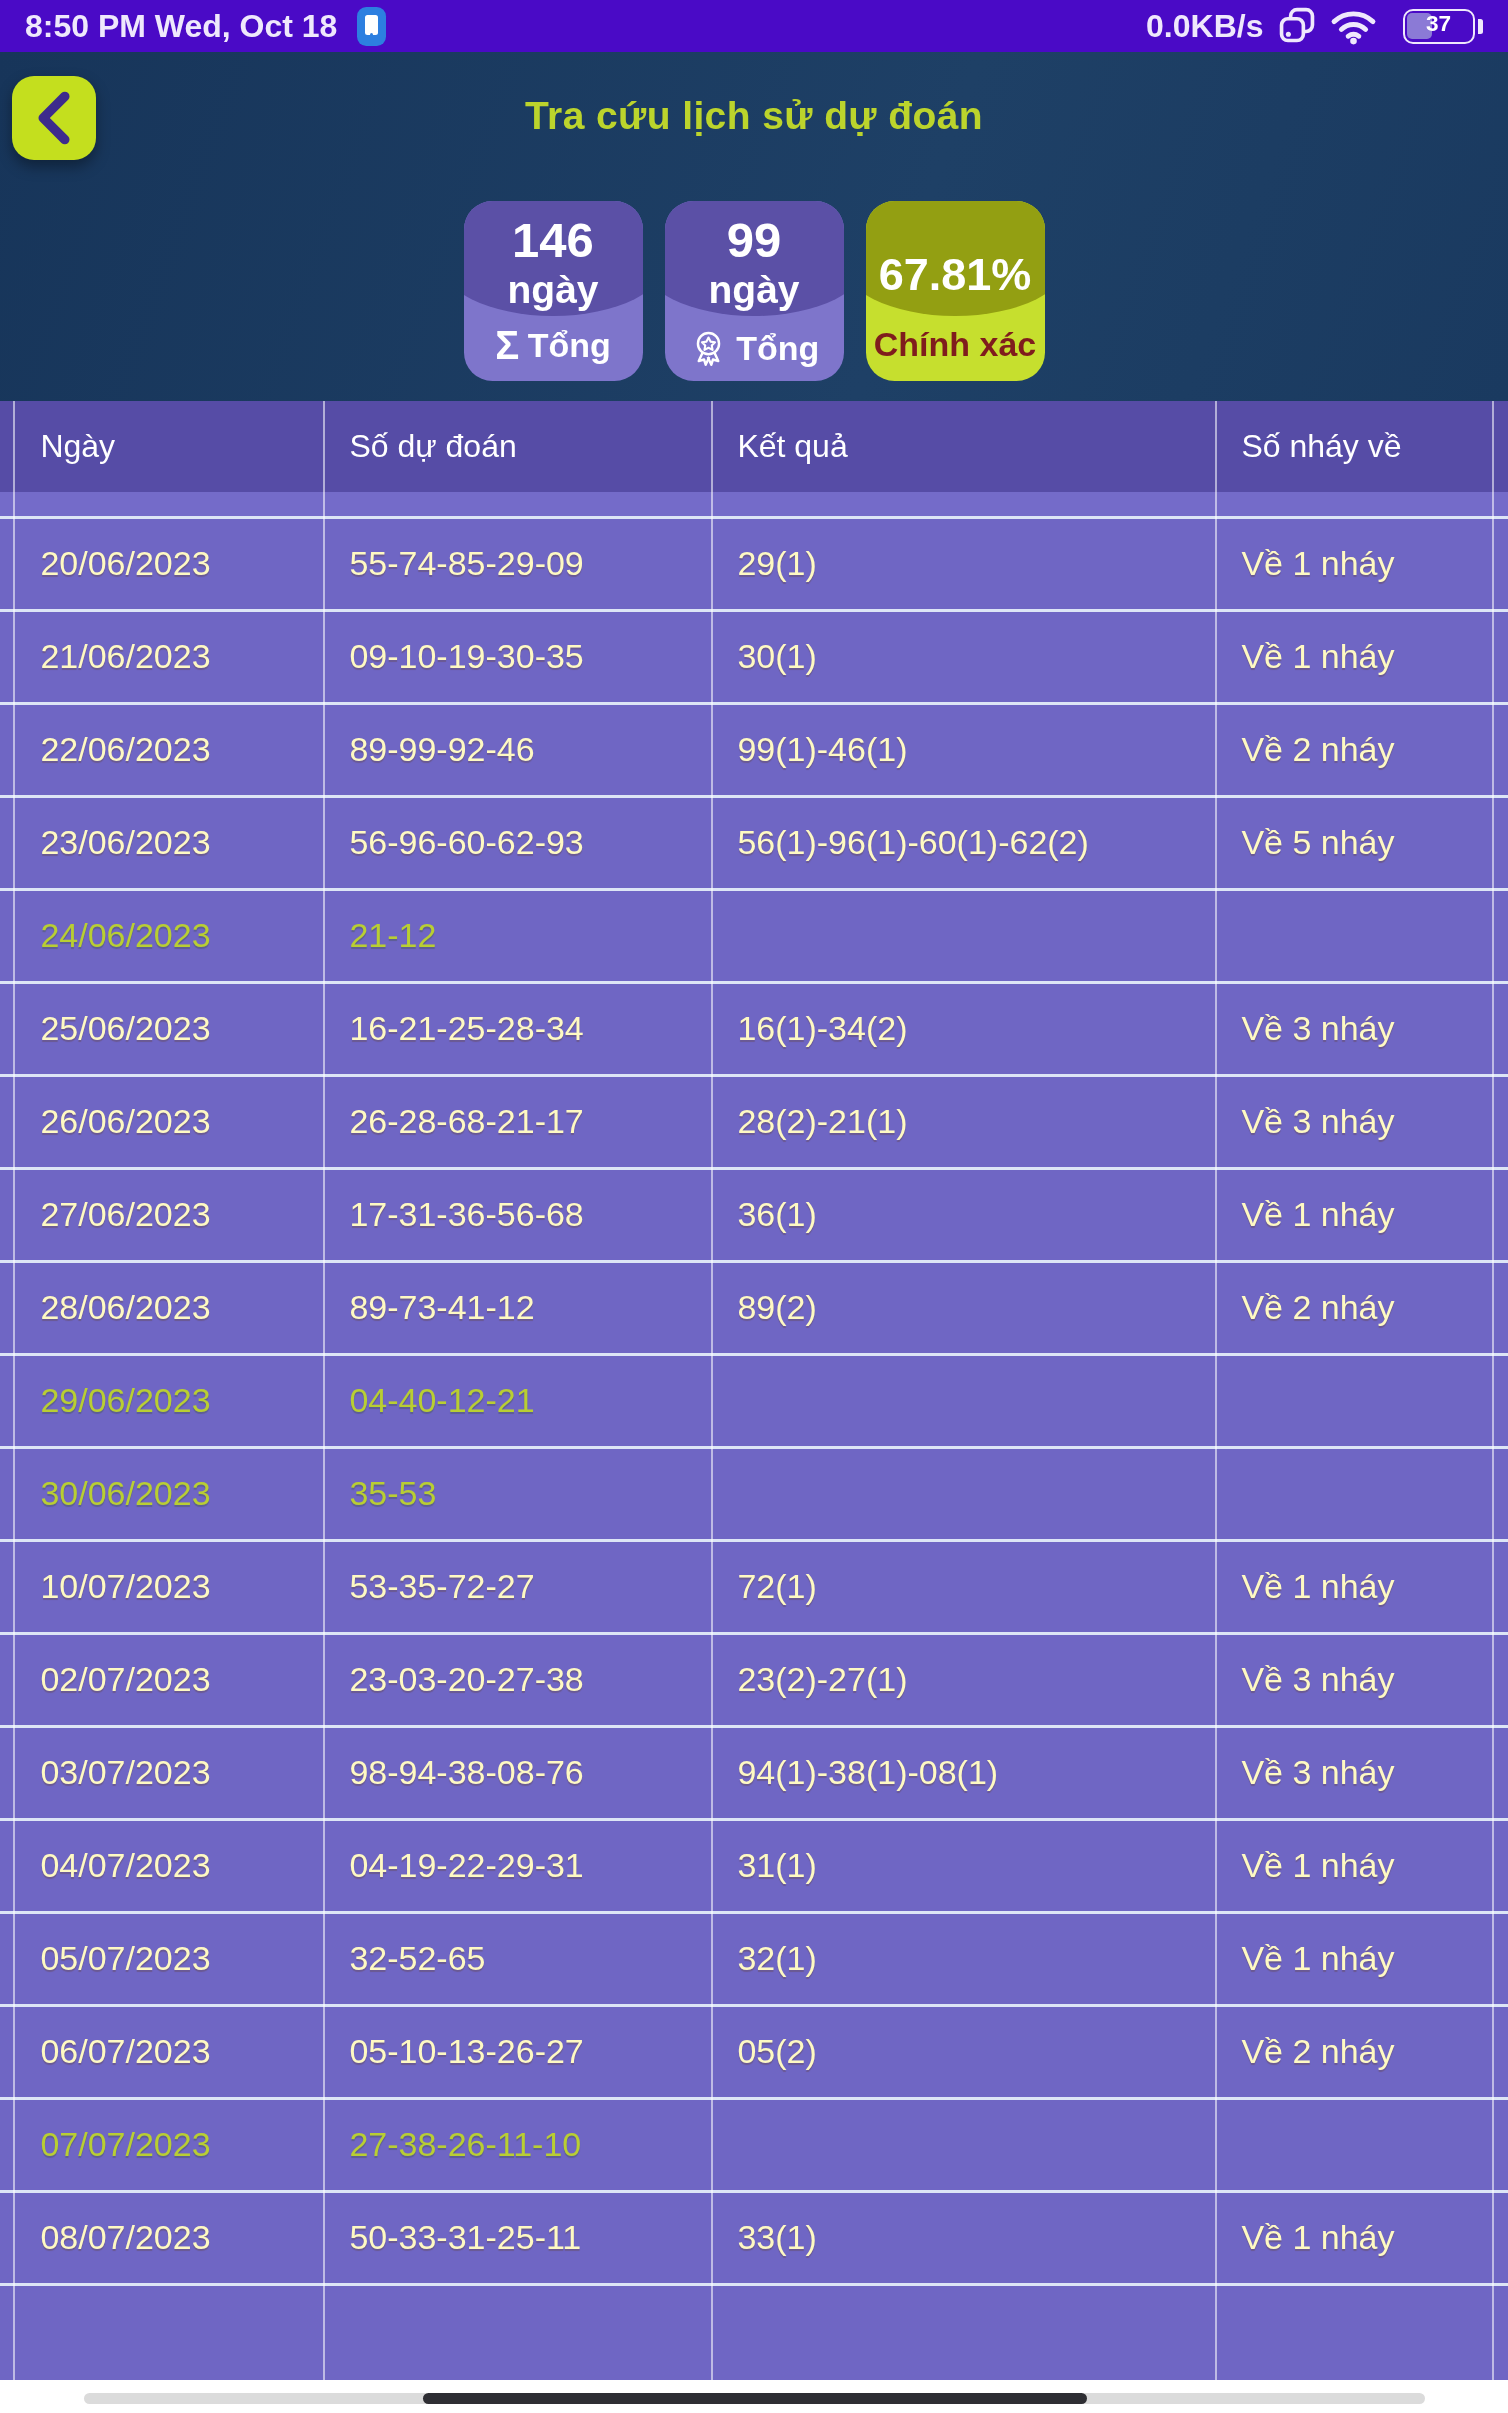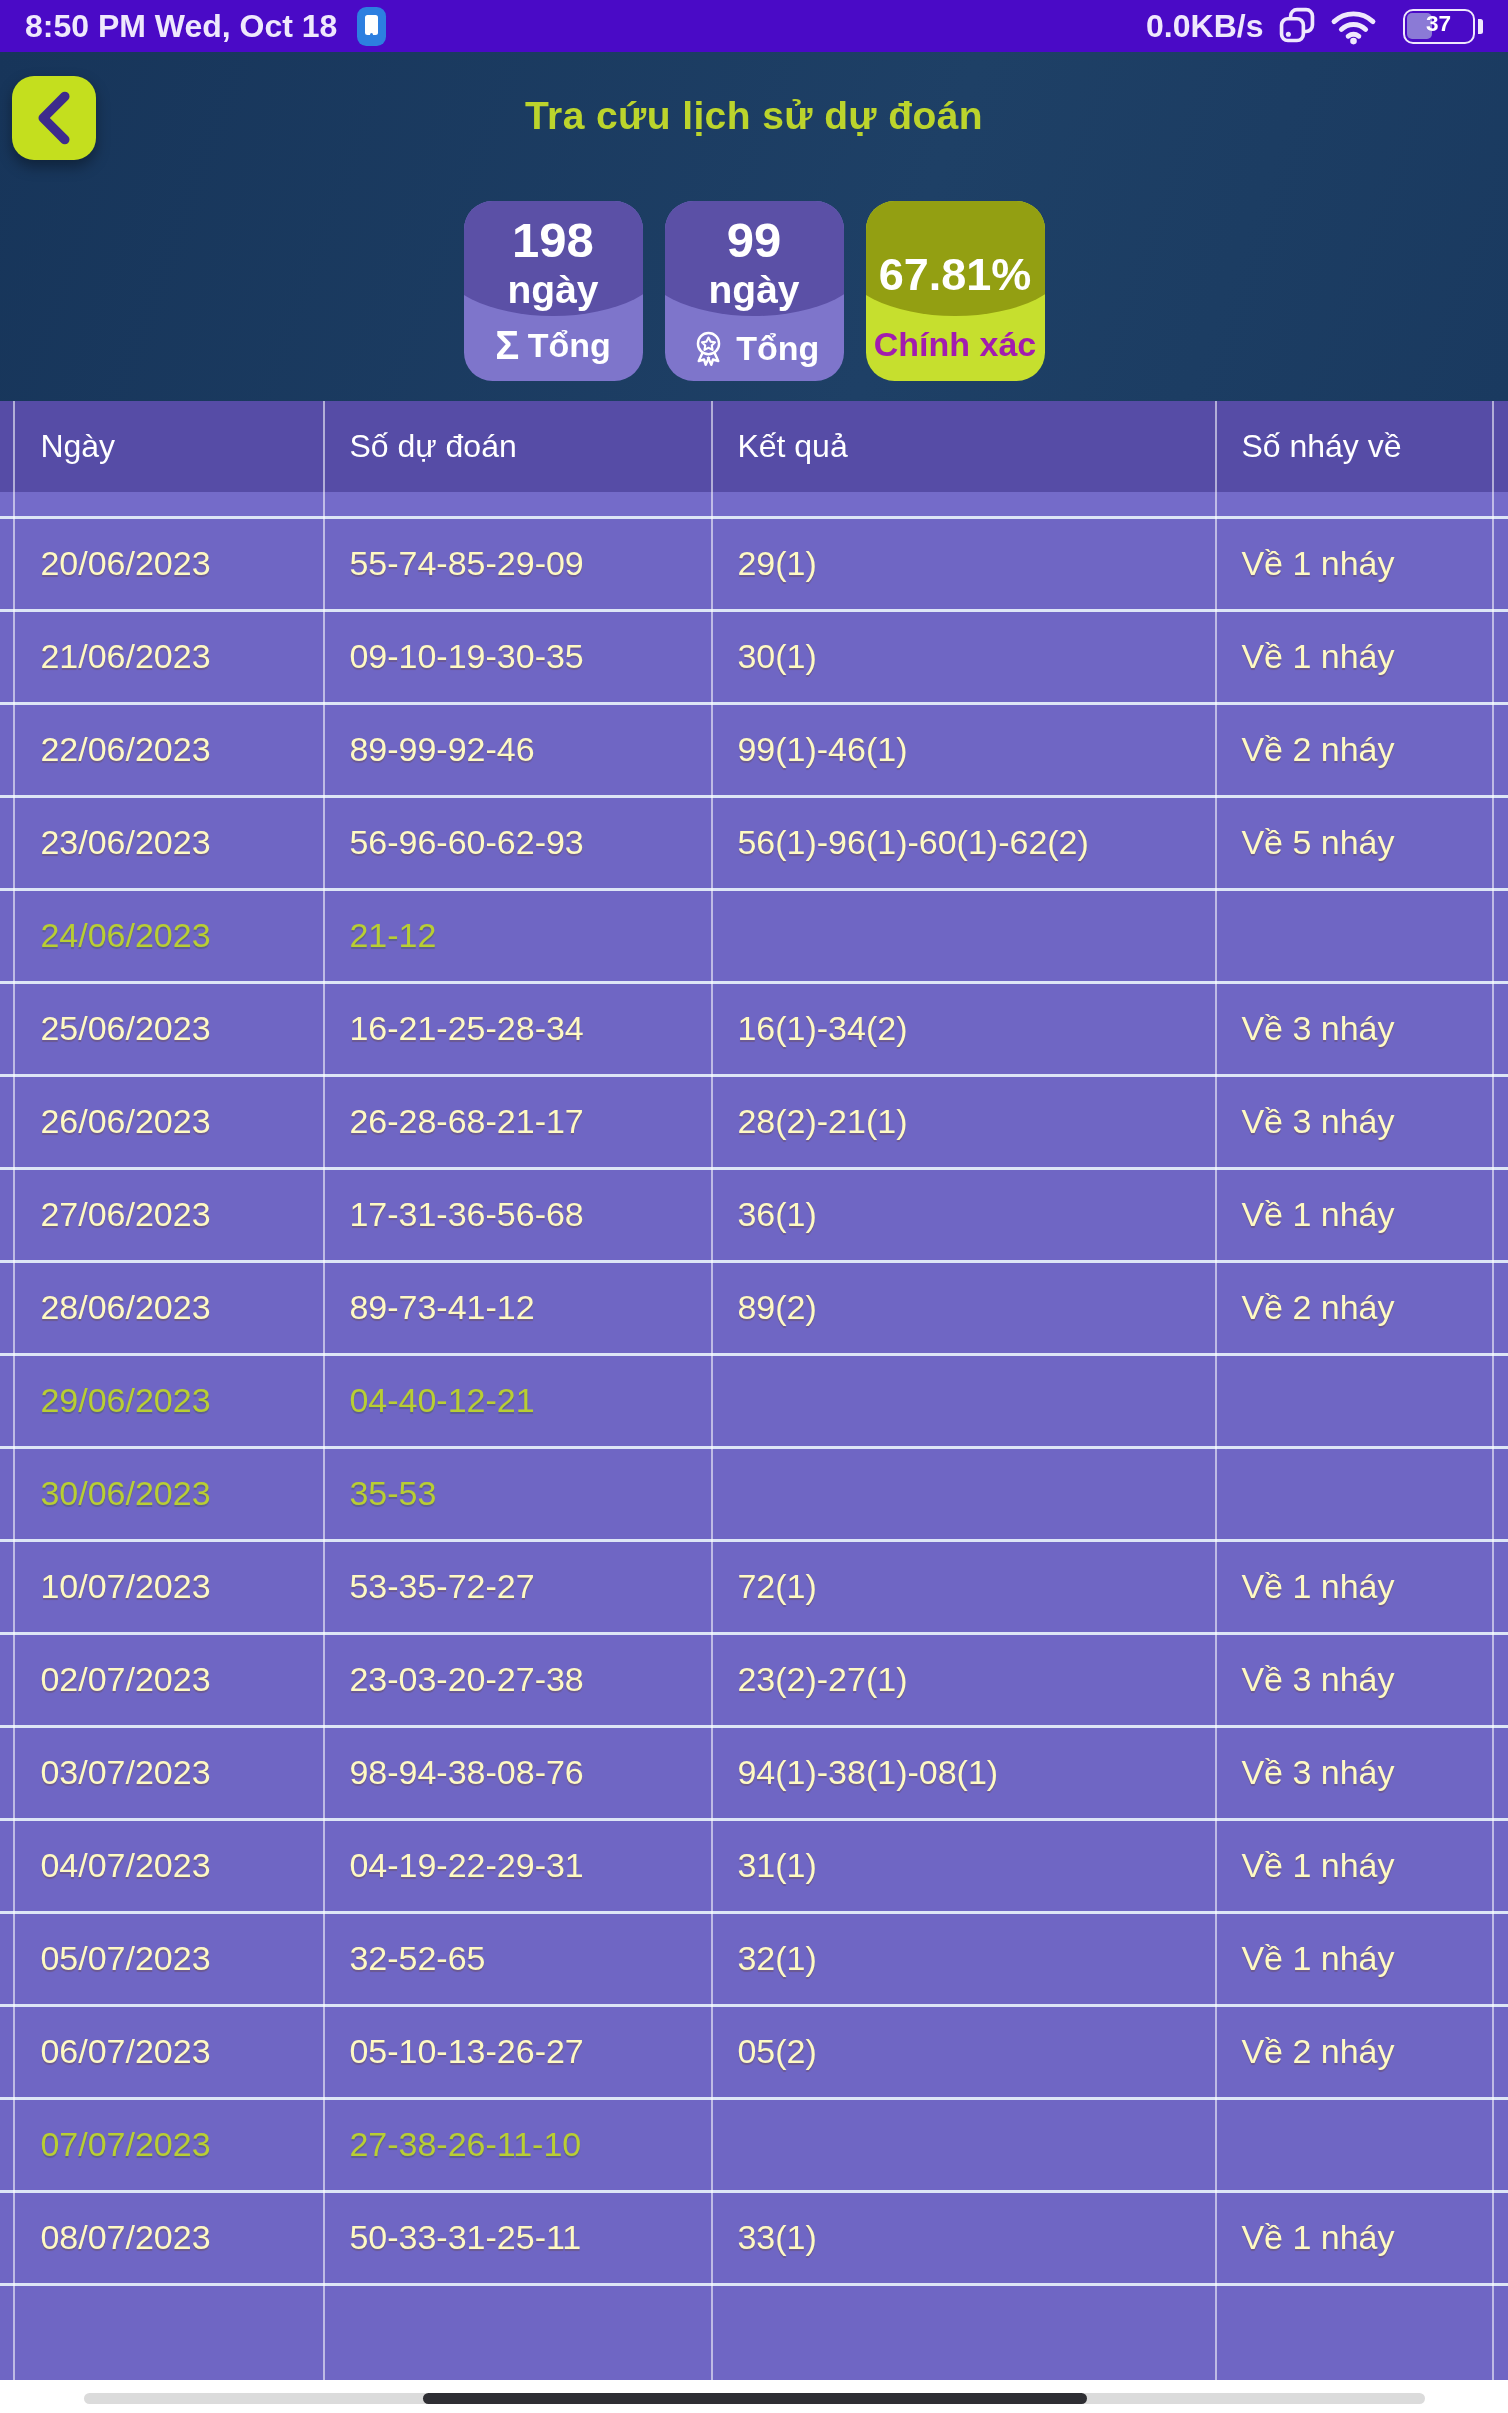--- a/index.html
+++ b/index.html
@@ -46,21 +46,21 @@
   .purple .stat-top { background:#5B50A6; }
   .green  .stat-top { background:#939F12; }
   .stat-value { position:relative; z-index:1; text-align:center; margin-top:11.7px;
     font-size:49px; font-weight:700; line-height:1.12; }
   .stat-unit  { position:relative; z-index:1; text-align:center;
     font-size:39px; font-weight:700; line-height:1.12; }
   .stat-label { position:absolute; z-index:1; bottom:13.4px; left:0; width:100%;
     display:flex; align-items:center; justify-content:center; gap:8.4px;
     font-size:34px; font-weight:700; }
   .green .stat-value { margin-top:49px; font-size:45px; }
-  .green .stat-label { color:#a21caf; bottom:17px; }
+  .green .stat-label { color:#7f1d1d; bottom:17px; }
   .sigma { font-size:40px; font-weight:700; }
 
   
   .table-wrap { position:absolute; left:0; top:401px; width:1508px; height:1979px;
     background:#6F66C4; overflow:hidden; }
   .thead { width:100%; height:91px; background:#564CA6; display:grid;
     grid-template-columns:309px 388px 504px 1fr; align-items:center;
     padding-left:13.4px; color:#fff; font-size:32px; }
   .thead .hcell { padding-left:27px; }
   .head-gap { height:23.5px; background:#746BC9; }
@@ -118,21 +118,21 @@
   <button class="back-button">
     <svg width="44" height="54" viewBox="0 0 32 40">
       <polyline points="24,4 8,20 24,36" fill="none" stroke="#3D2B8C" stroke-width="7" stroke-linecap="round" stroke-linejoin="round"></polyline>
     </svg>
   </button>
   <div class="page-title">Tra cứu lịch sử dự đoán</div>
 
   <div class="stats-row">
     <div class="stat-card purple">
       <div class="stat-top"></div>
-      <div class="stat-value">198</div>
+      <div class="stat-value">146</div>
       <div class="stat-unit">ngày</div>
       <div class="stat-label">
         <span class="sigma">Σ</span>
         <span>Tổng</span>
       </div>
     </div>
     <div class="stat-card purple">
       <div class="stat-top"></div>
       <div class="stat-value">99</div>
       <div class="stat-unit">ngày</div>

